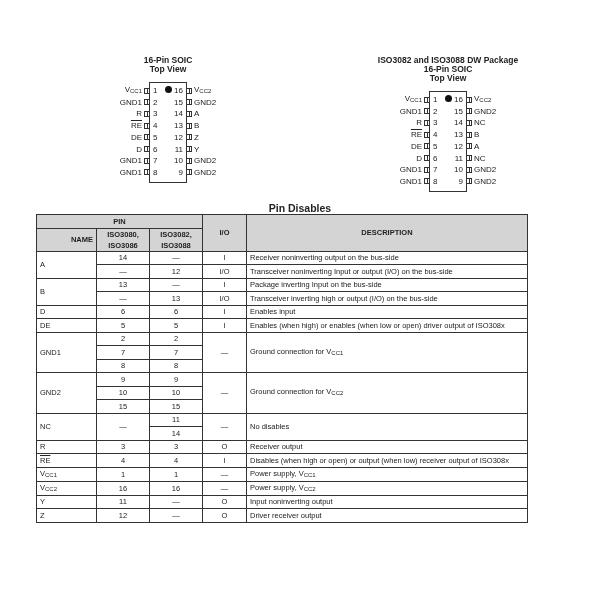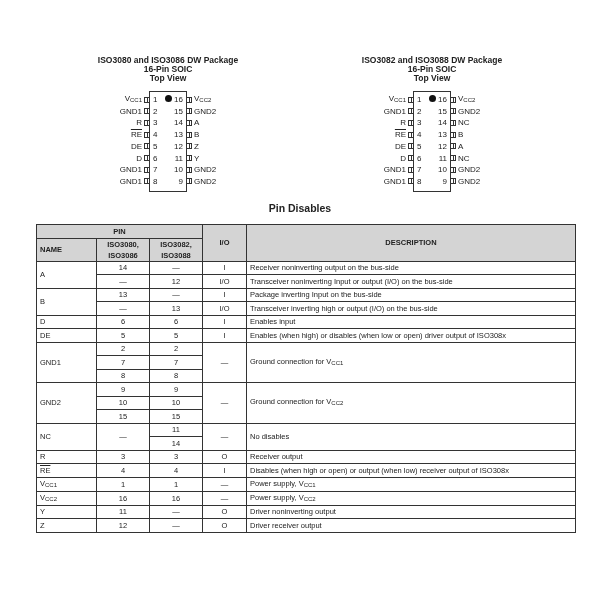--- a/index.html
+++ b/index.html
@@ -1,55 +1,54 @@
 <!DOCTYPE html>
 <html><head>
 <meta charset="utf-8">
 <style>
   html, body { margin: 0; padding: 0; background: #ffffff; }
   body { width: 600px; height: 600px; position: relative; overflow: hidden;
          font-family: "Liberation Sans", sans-serif; color: #222; }
   .pkg { position: absolute; top: 56px; width: 200px; }
   .pkg-left { left: 68px; }
-  .pkg-right { left: 332px; }
+  .pkg-right { left: 348px; }
   .pkg-title { text-align: center; font-weight: bold; font-size: 8.5px; line-height: 9px; color: #222; }
   .chip { position: relative; margin: 8px auto 0; width: 36px; height: 99px;
           border: 1px solid #333; background: #fff; }
   .chip .dot { position: absolute; left: 15px; top: 3px; width: 7px; height: 7px; border-radius: 50%; background: #111; }
   .pinrow { position: absolute; height: 11px; font-size: 8px; line-height: 11px; white-space: nowrap; }
   .pin-l { right: 100%; display: flex; align-items: center; }
   .pin-r { left: 100%; display: flex; align-items: center; }
   .pin-num-l { position: absolute; left: 3px; font-size: 8px; line-height: 11px; }
   .pin-num-r { position: absolute; right: 3px; font-size: 8px; line-height: 11px; text-align: right; }
   .pad { display: inline-block; width: 6px; height: 6px; border: 1px solid #333; position: relative; box-sizing: border-box; }
   .pad::after { content: ""; position: absolute; left: 2px; top: 0; width: 1px; height: 4px; background: #333; }
   .pin-l .lbl { margin-right: 2px; }
   .pin-r .lbl { margin-left: 2px; }
   .ov { text-decoration: overline; }
   sub { font-size: 6px; vertical-align: -1px; }
 
   .tbl-title { position: absolute; top: 202px; left: 0; width: 600px; text-align: center;
                font-weight: bold; font-size: 10.5px; }
-  table.pf { position: absolute; left: 36px; top: 224px; width: 540px; border-collapse: collapse;
+  table.pf { position: absolute; left: 36px; top: 214px; width: 492px; border-collapse: collapse;
              font-size: 7.5px; color: #222; }
   table.pf td, table.pf th { border: 1px solid #333; padding: 0 3px; height: 12.5px; line-height: 11px; }
   table.pf th { background: #d4d4d4; font-weight: bold; font-size: 7.5px; }
   table.pf .c { text-align: center; }
   table.pf .l { text-align: left; }
   .colname { width: 53px; }
   .col1 { width: 46px; }
   .col2 { width: 46px; }
   .colio { width: 37px; }
 </style>
 </head>
 <body>
 
 <div class="pkg pkg-left">
   <div class="pkg-title">
-    <div>ISO3080 and ISO3086 DW Package</div>
     <div>16-Pin SOIC</div>
     <div>Top View</div>
   </div>
   <div class="chip" id="chip0">
     <div class="dot"></div>
   <div class="pinrow pin-l" style="top: 2px;">
         <span class="lbl">V<sub>CC1</sub></span>
         <span class="pad"></span>
       </div>
       <div class="pin-num-l" style="top: 2px;">1</div>
@@ -225,21 +224,21 @@
 <div class="tbl-title">Pin Disables</div>
 
 <table class="pf">
   <tbody>
       <tr>
     <th colspan="3" class="c" style="text-align: center;">PIN</th>
     <th rowspan="2" class="c colio">I/O</th>
     <th rowspan="2" class="c">DESCRIPTION</th>
   </tr>
   <tr>
-        <th class="l colname" style="height: 22px;">NAME</th>
+        <th class="l colname" style="height: 22px; text-align: right;">NAME</th>
         <th class="c col1">ISO3080,<br>ISO3086</th>
         <th class="c col2">ISO3082,<br>ISO3088</th>
       </tr>
 <tr>
         <td class="l" rowspan="2">A</td>
         <td class="c">14</td>
         <td class="c">—</td>
         <td class="c">I</td>
         <td class="l">Receiver noninverting output on the bus-side</td>
       </tr>
@@ -267,21 +266,21 @@
         <td class="c">6</td>
         <td class="c">6</td>
         <td class="c">I</td>
         <td class="l">Enables input</td>
       </tr>
       <tr>
         <td class="l">DE</td>
         <td class="c">5</td>
         <td class="c">5</td>
         <td class="c">I</td>
-        <td class="l">Enables (when high) or disables (when low or open) driver output of ISO308x</td>
+        <td class="l">Enables (when high) or enables (when low or open) driver output of ISO308x</td>
       </tr>
       <tr>
         <td class="l" rowspan="3">GND1</td>
         <td class="c">2</td>
         <td class="c">2</td>
         <td class="c" rowspan="3">—</td>
         <td class="l" rowspan="3">Ground connection for V<sub>CC1</sub></td>
       </tr>
       <tr>
         <td class="c">7</td>
@@ -342,21 +341,21 @@
         <td class="c">16</td>
         <td class="c">16</td>
         <td class="c">—</td>
         <td class="l">Power supply, V<sub>CC2</sub></td>
       </tr>
       <tr>
         <td class="l">Y</td>
         <td class="c">11</td>
         <td class="c">—</td>
         <td class="c">O</td>
-        <td class="l">Driver noninverting output</td>
+        <td class="l">Input noninverting output</td>
       </tr>
       <tr>
         <td class="l">Z</td>
         <td class="c">12</td>
         <td class="c">—</td>
         <td class="c">O</td>
         <td class="l">Driver receiver output</td>
       </tr>
     </tbody>
   </table>

